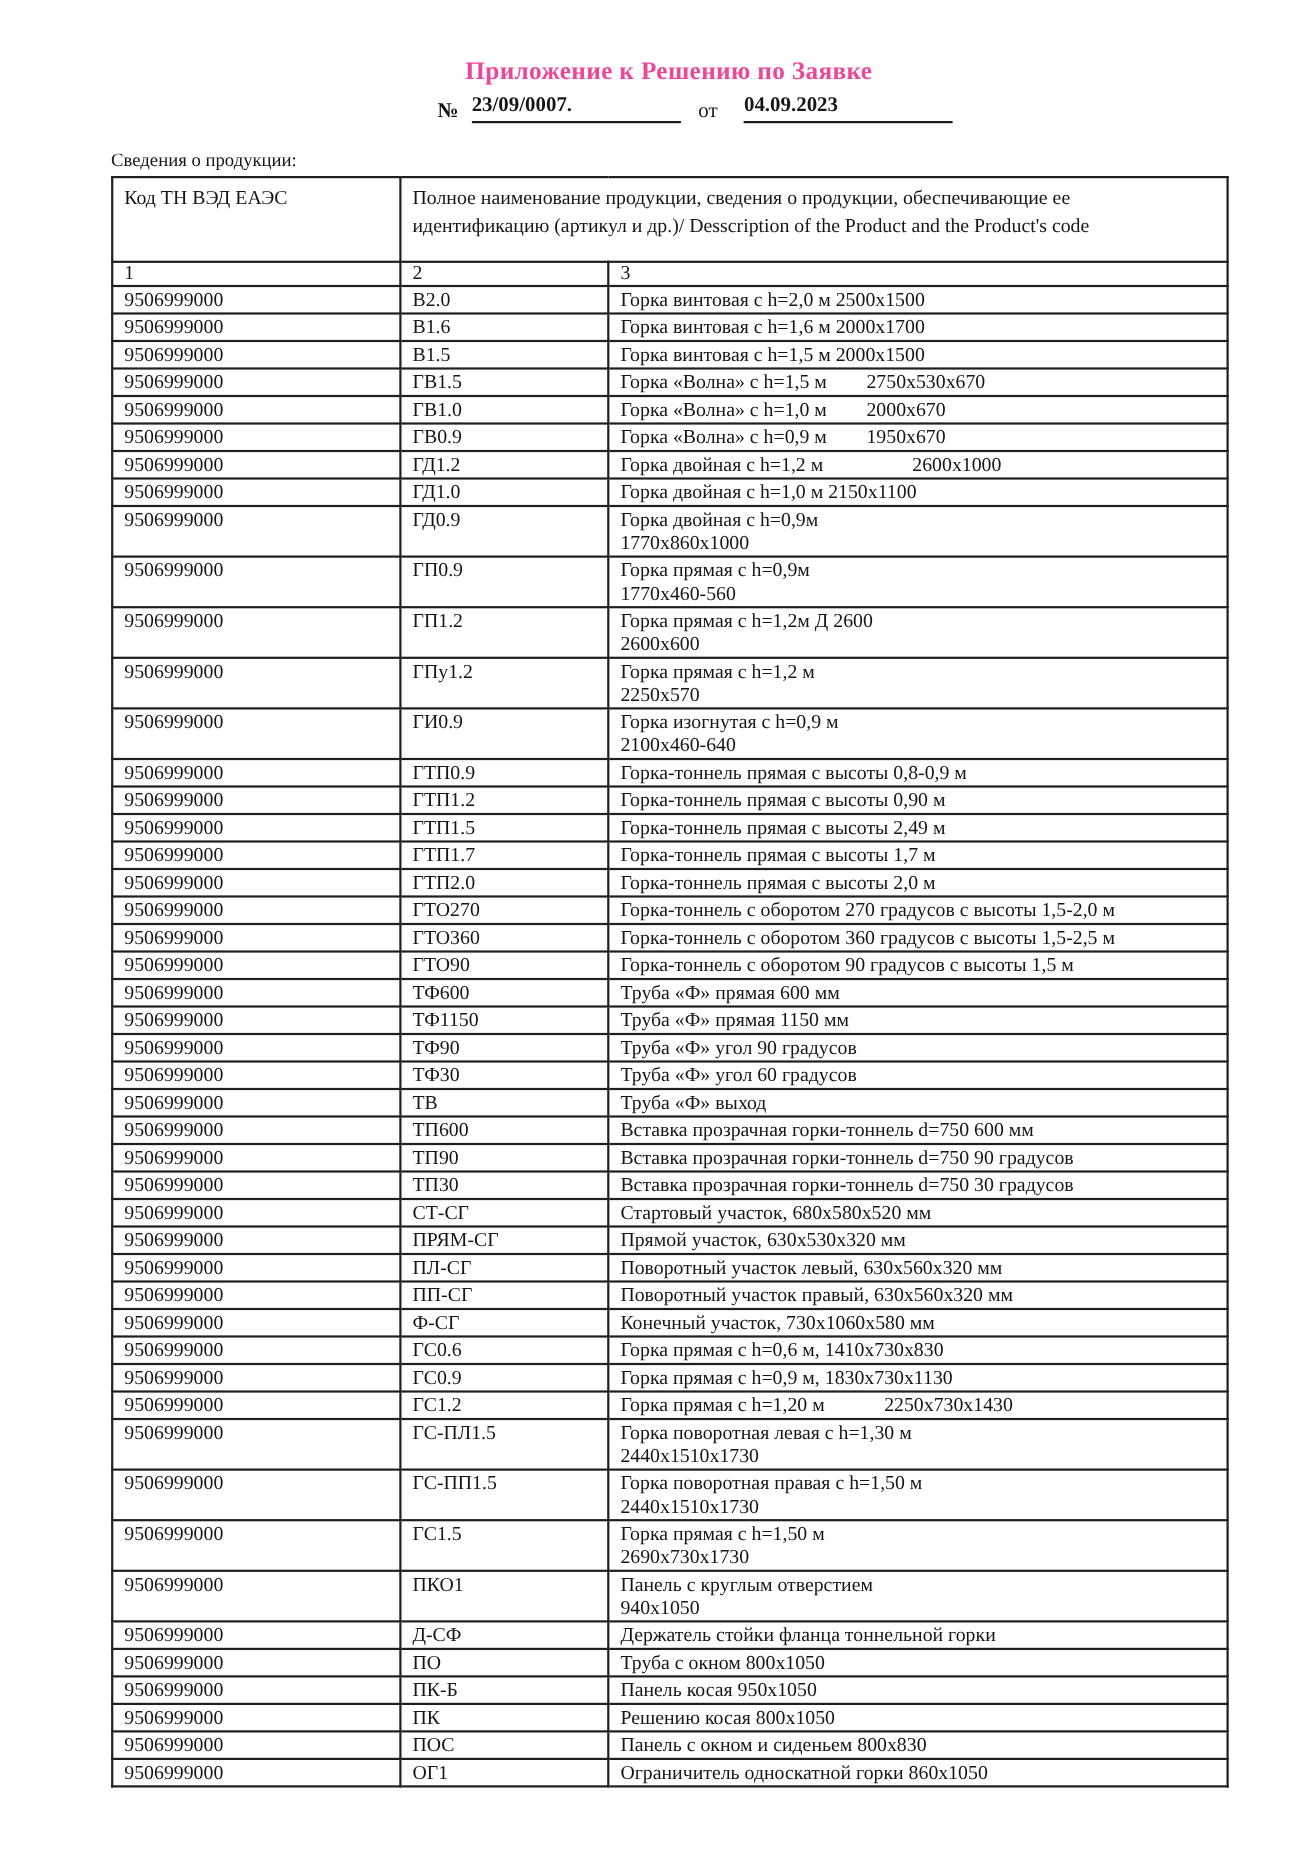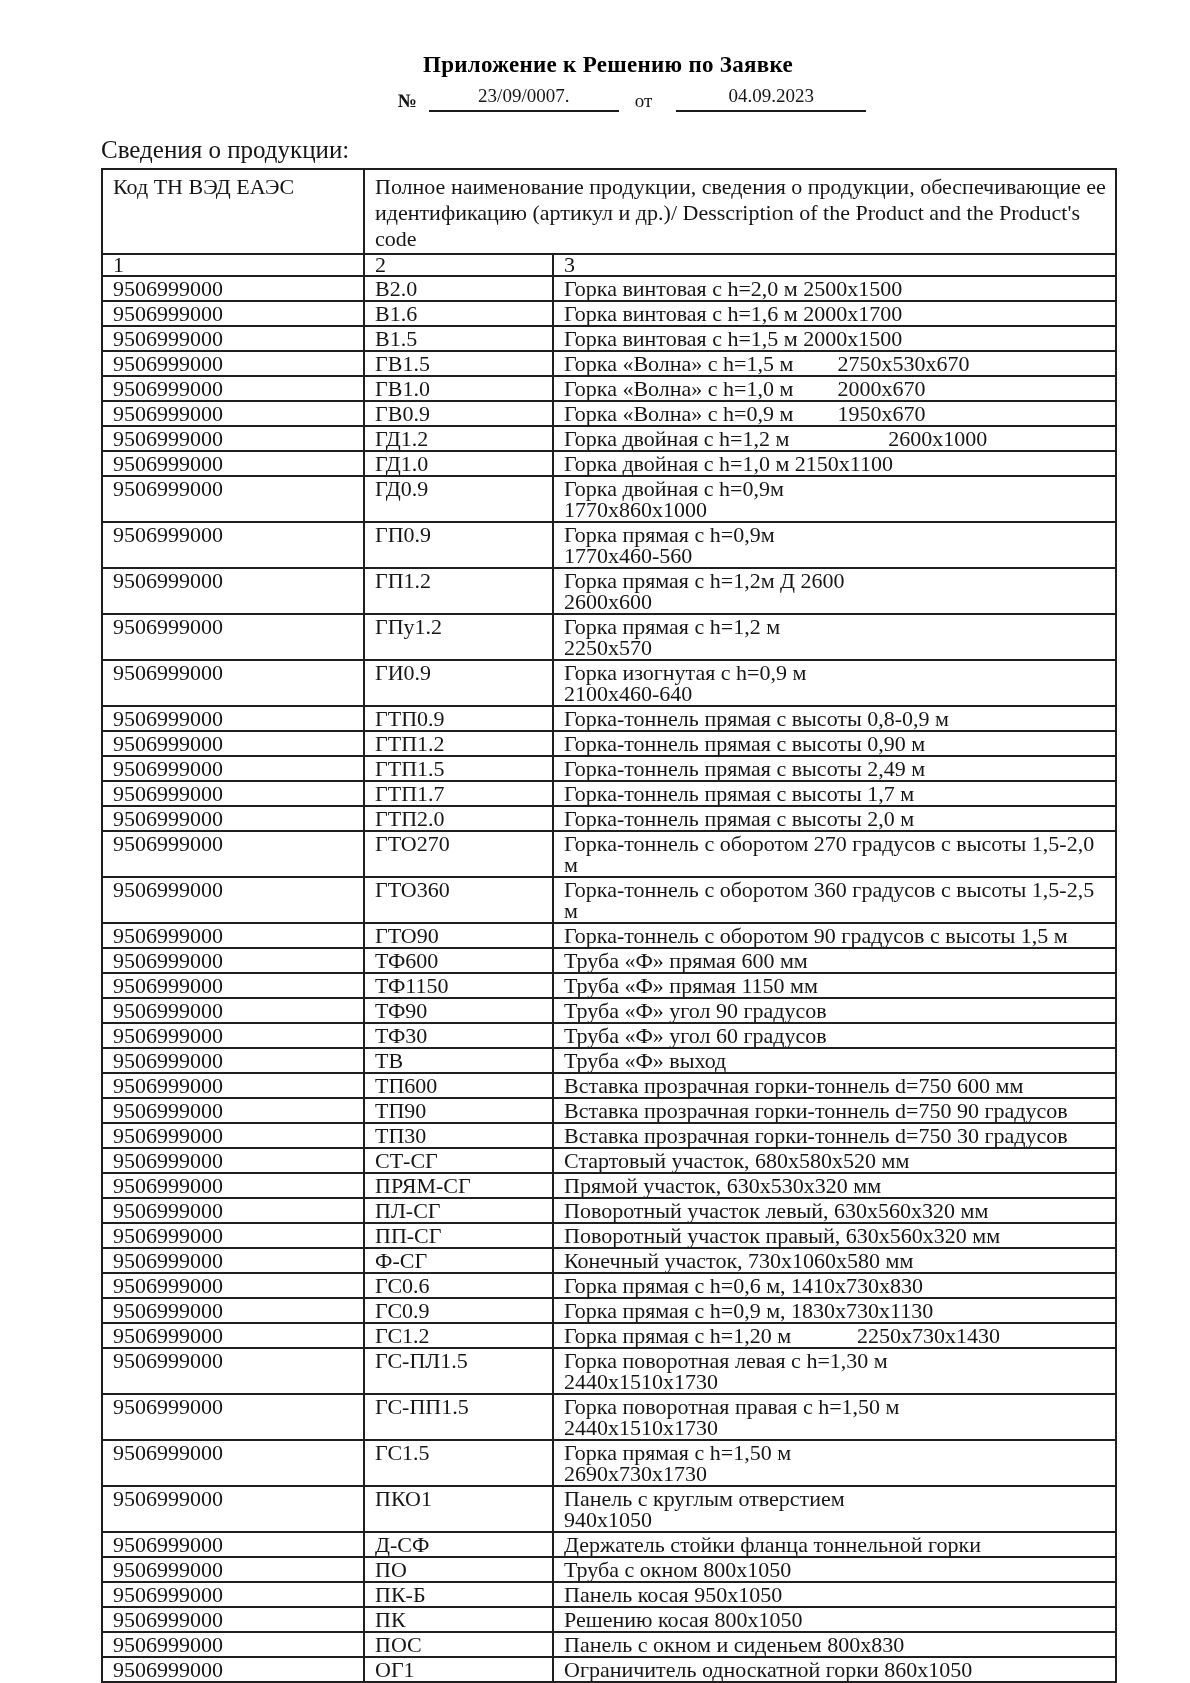--- a/index.html
+++ b/index.html
@@ -16,54 +16,55 @@
   }
   .content {
     margin-left: 101px;
     width: 1014px;
   }
   .doc-title {
     margin-top: 52px;
     text-align: center;
     font-size: 23px;
     font-weight: bold;
-    color: #000000;
+    color: #ec4899;
     letter-spacing: 0.3px;
   }
   .numline {
     margin-top: 7px;
     text-align: center;
     font-size: 19px;
     transform: translateX(24px);
     white-space: nowrap;
   }
   .numsym {
     font-weight: bold;
     margin-right: 12px;
   }
   .ufield {
     display: inline-block;
     width: 190px;
     border-bottom: 2px solid #1a1a1a;
-    text-align: center;
+    text-align: left;
     padding-bottom: 3px;
     vertical-align: bottom;
+    font-weight: bold;
   }
   .u1 { margin-right: 16px; }
   .fromlbl { margin-right: 24px; }
   .section-label {
     margin-top: 24px;
     margin-bottom: 4px;
-    font-size: 25px;
+    font-size: 17px;
   }
   table.products {
     border-collapse: collapse;
     table-layout: fixed;
     width: 1014px;
-    font-size: 22px;
+    font-size: 18px;
     border-radius: 23px;
   }
   table.products td {
     border: 2px solid #1f1f1f;
     vertical-align: top;
     line-height: 21px;
     padding: 1px 8px 1px 10px;
     white-space: pre-wrap;
     overflow: hidden;
   }

